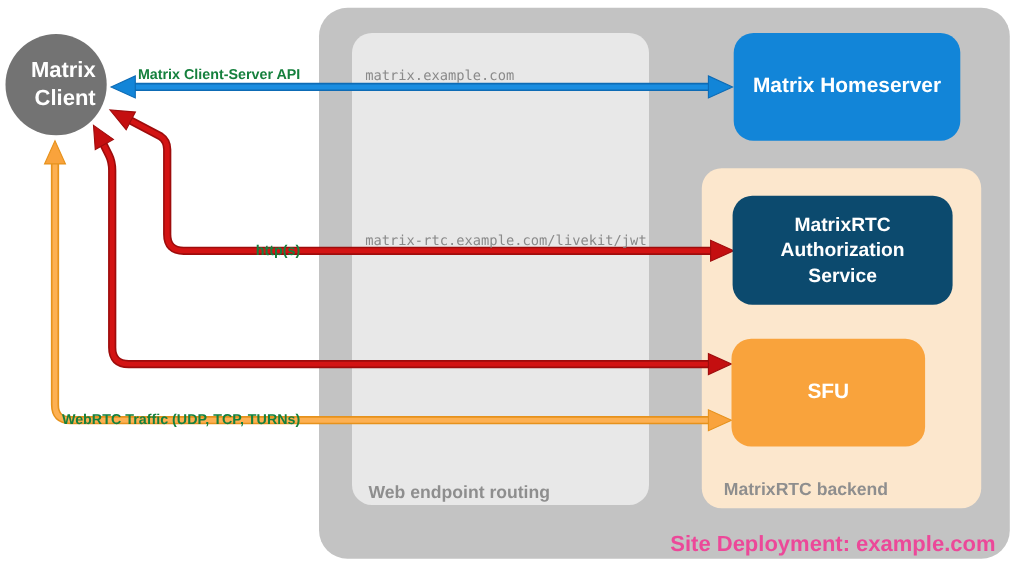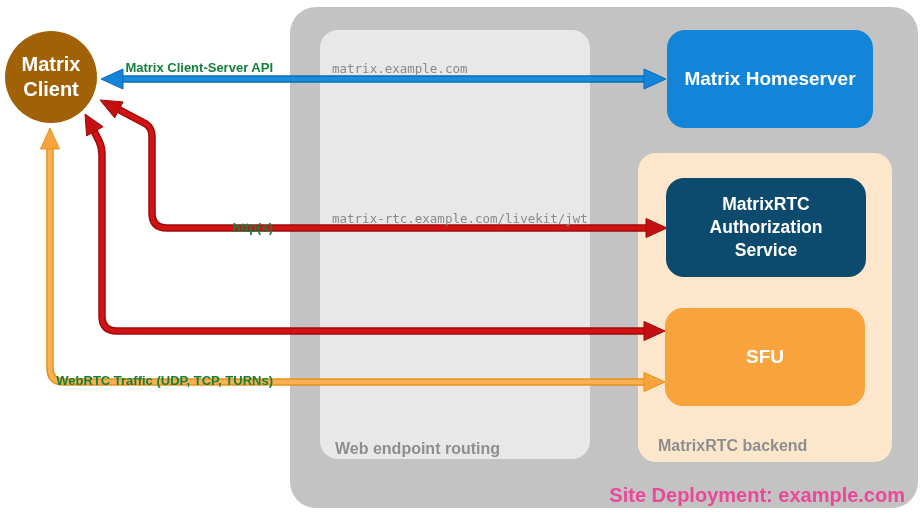--- a/index.html
+++ b/index.html
@@ -9,26 +9,26 @@
   
   .group{position:absolute;box-sizing:border-box;}
   #site-group{left:290px;top:7px;width:628px;height:501px;background:#c3c3c3;border-radius:26px;}
   #routing-group{left:320px;top:30px;width:270px;height:429px;background:#e8e8e8;border-radius:18px;}
   #backend-group{left:638px;top:153px;width:254px;height:309px;background:#fce7cd;border-radius:18px;}
 
   
   .node{position:absolute;display:flex;align-items:center;justify-content:center;
         text-align:center;color:#ffffff;font-weight:bold;box-sizing:border-box;z-index:6;}
   #client-node{left:5px;top:31px;width:92px;height:92px;border-radius:50%;
-               background:#a16207;font-size:20px;line-height:25px;padding:0 10px;}
+               background:#737373;font-size:20px;line-height:25px;padding:0 10px;text-align:right;}
   #homeserver-node{left:667px;top:30px;width:206px;height:98px;border-radius:18px;
                    background:#1285d8;font-size:19px;}
   #auth-node{left:666px;top:178px;width:200px;height:99px;border-radius:18px;
              background:#0c4a6e;font-size:17.5px;line-height:23px;padding:0 22px;}
-  #sfu-node{left:665px;top:308px;width:200px;height:98px;border-radius:18px;
+  #sfu-node{left:665px;top:308px;width:176px;height:98px;border-radius:18px;
             background:#f9a33c;font-size:19px;}
 
   
   .caption{position:absolute;font-weight:bold;color:#8e8e8e;font-size:16px;white-space:nowrap;z-index:6;}
   #routing-caption{left:15px;bottom:9px;}
   #backend-caption{left:20px;bottom:10px;}
   #site-caption{right:14px;bottom:5px;color:#ffffff;font-size:20px;}
 
   
   .arrow-label{position:absolute;right:648px;white-space:nowrap;

